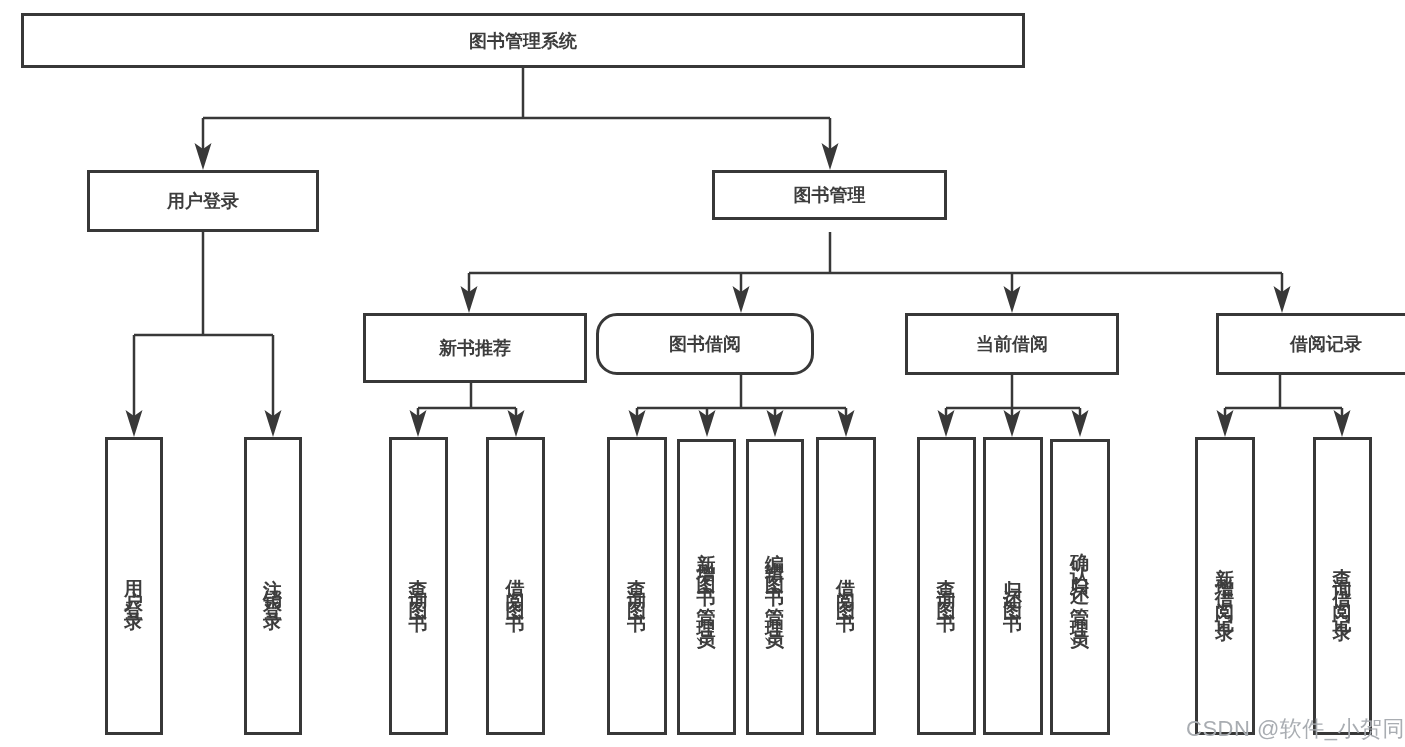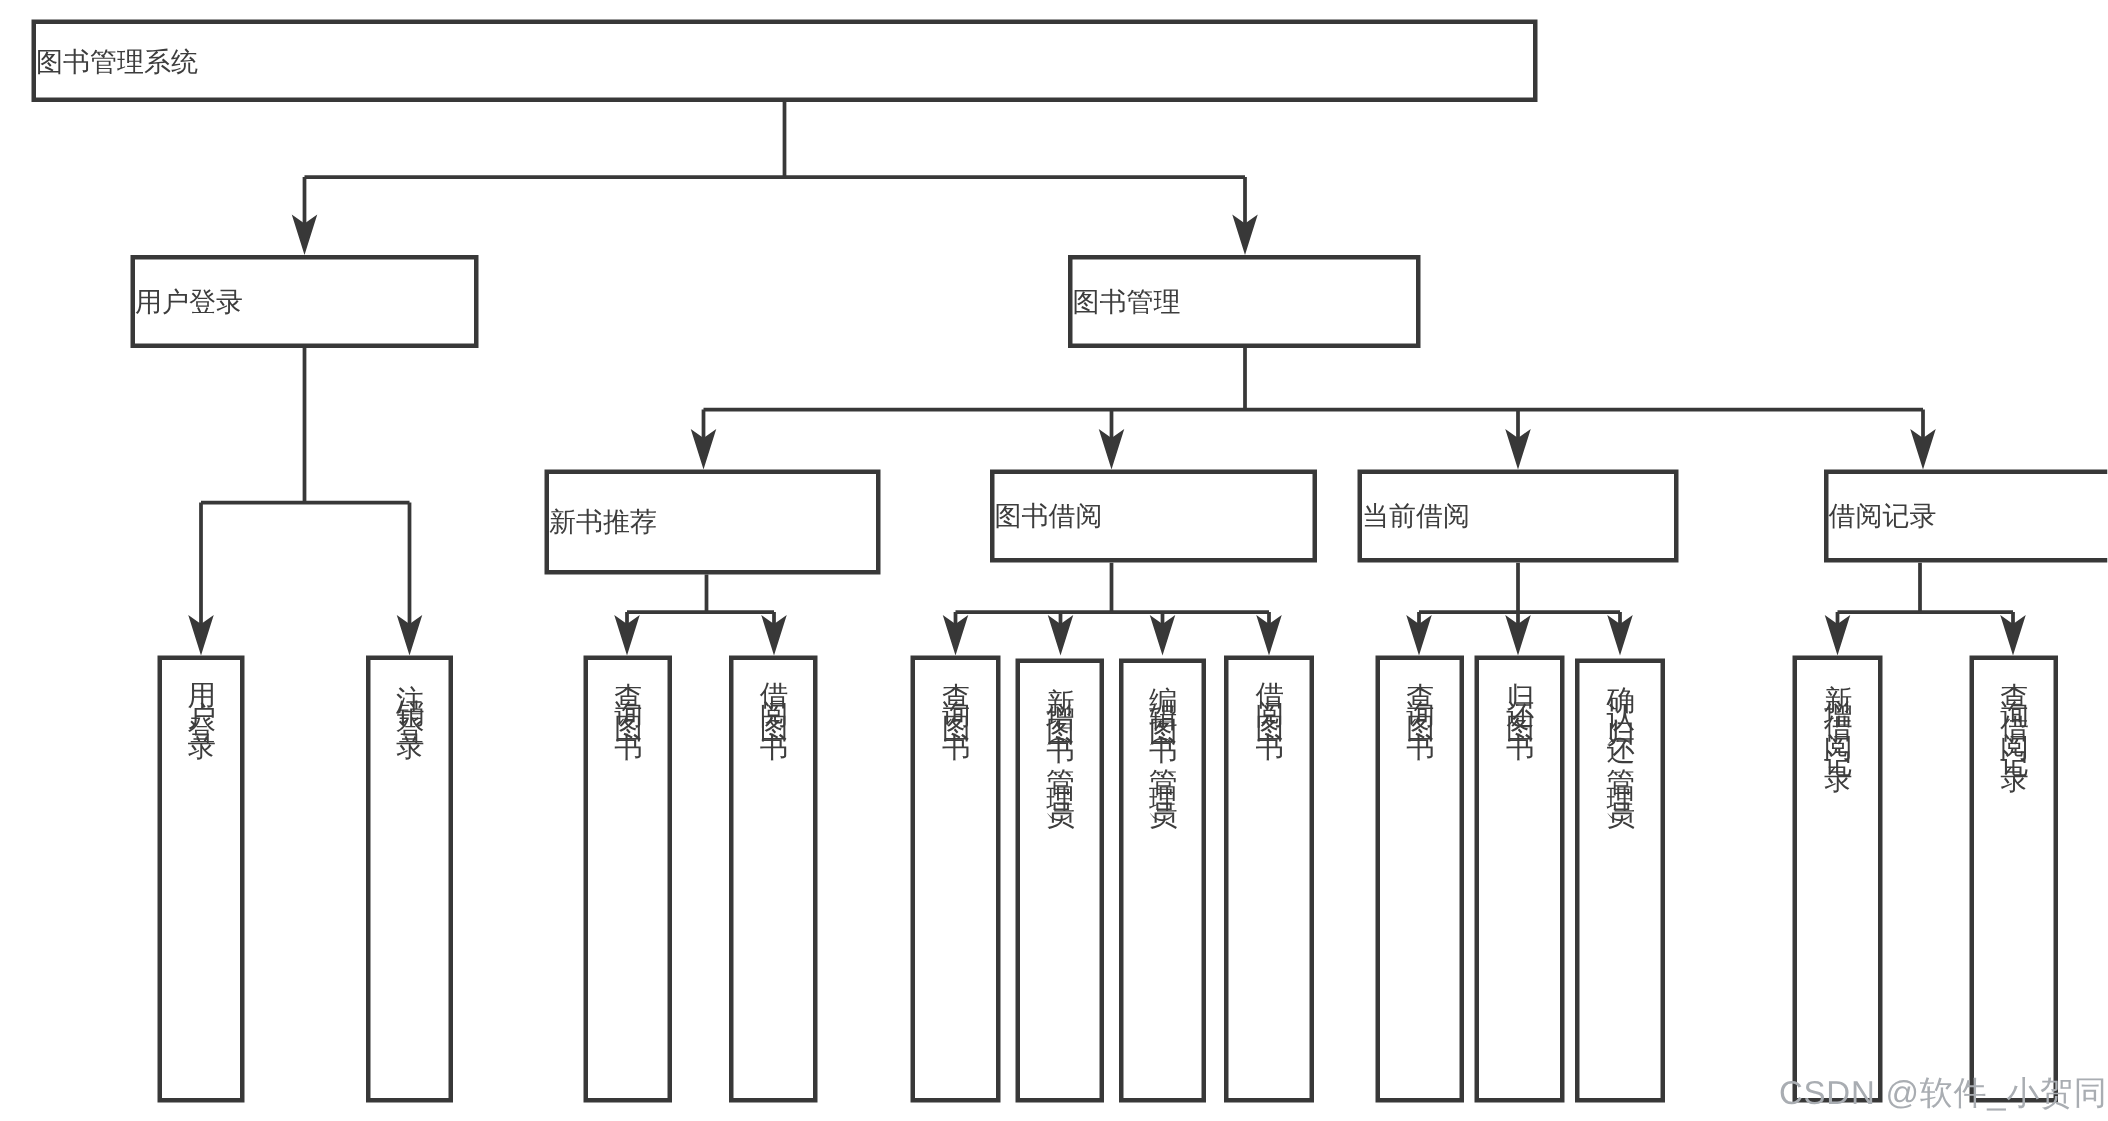--- a/index.html
+++ b/index.html
@@ -17,25 +17,26 @@
     font-family:"Liberation Sans", sans-serif;
     color:var(--text);
     overflow:hidden;
   }
   .wires{position:absolute;left:0;top:0;z-index:1;}
   .node{
     position:absolute;
     box-sizing:border-box;
     border:3px solid var(--line);
     background:var(--boxbg);
-    display:flex;align-items:center;
+    display:flex;align-items:center;justify-content:center;
     z-index:2;
     font-size:18px;
     line-height:1;
     white-space:nowrap;
+    font-weight:bold;
   }
   .vnode{
     writing-mode:vertical-rl;
     text-orientation:mixed;
     font-size:19px;
     letter-spacing:11px;
   }
   .watermark{
     position:absolute;
     z-index:5;
@@ -109,28 +110,28 @@
       </g>
   </svg>
 
   <div class="node" style="left:21px;top:13px;width:1004px;height:55px;">
     <span>图书管理系统</span>
   </div>
 
   <div class="node" style="left:87px;top:170px;width:232px;height:62px;">
     <span>用户登录</span>
   </div>
-  <div class="node" style="left:712px;top:170px;width:235px;height:62px;">
+  <div class="node" style="left:712px;top:170px;width:235px;height:50px;">
     <span>图书管理</span>
   </div>
 
   <div class="node" style="left:363px;top:313px;width:224px;height:70px;">
     <span>新书推荐</span>
   </div>
-  <div class="node" style="left:660px;top:313px;width:218px;height:62px;">
+  <div class="node" style="left:596px;top:313px;width:218px;height:62px;border-radius:21px;">
     <span>图书借阅</span>
   </div>
   <div class="node" style="left:905px;top:313px;width:214px;height:62px;">
     <span>当前借阅</span>
   </div>
   <div class="node" style="left:1172px;top:313px;width:220px;height:62px;margin-left:44px;">
     <span>借阅记录</span>
   </div>
 
   <div class="node vnode" style="left:105px;top:437px;width:58px;height:298px;">

